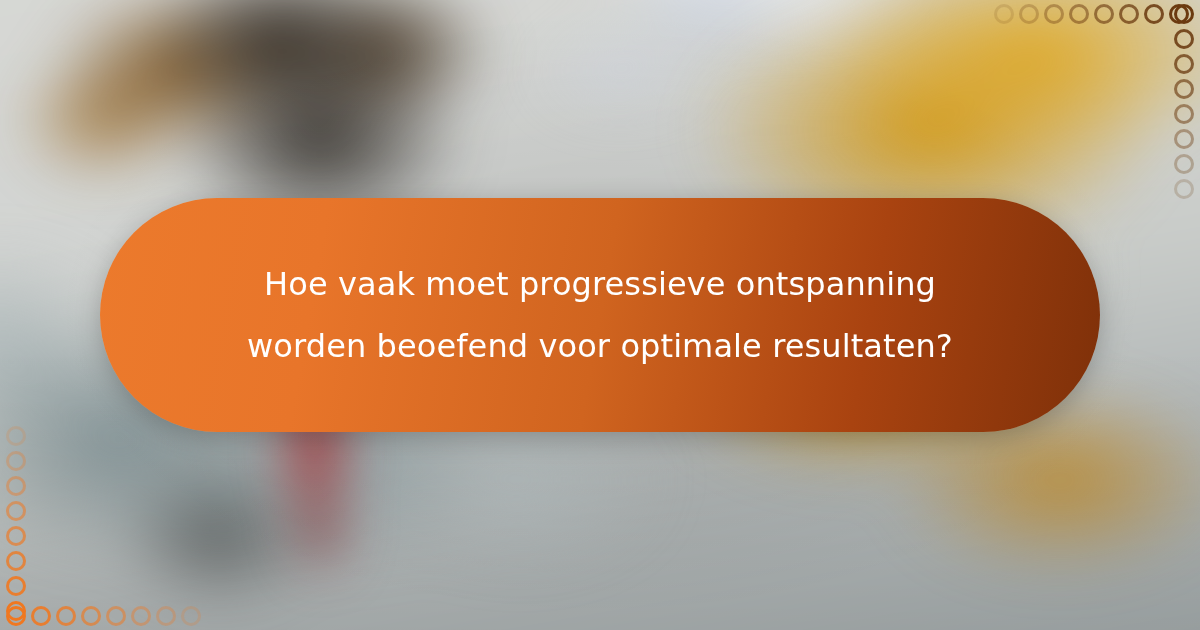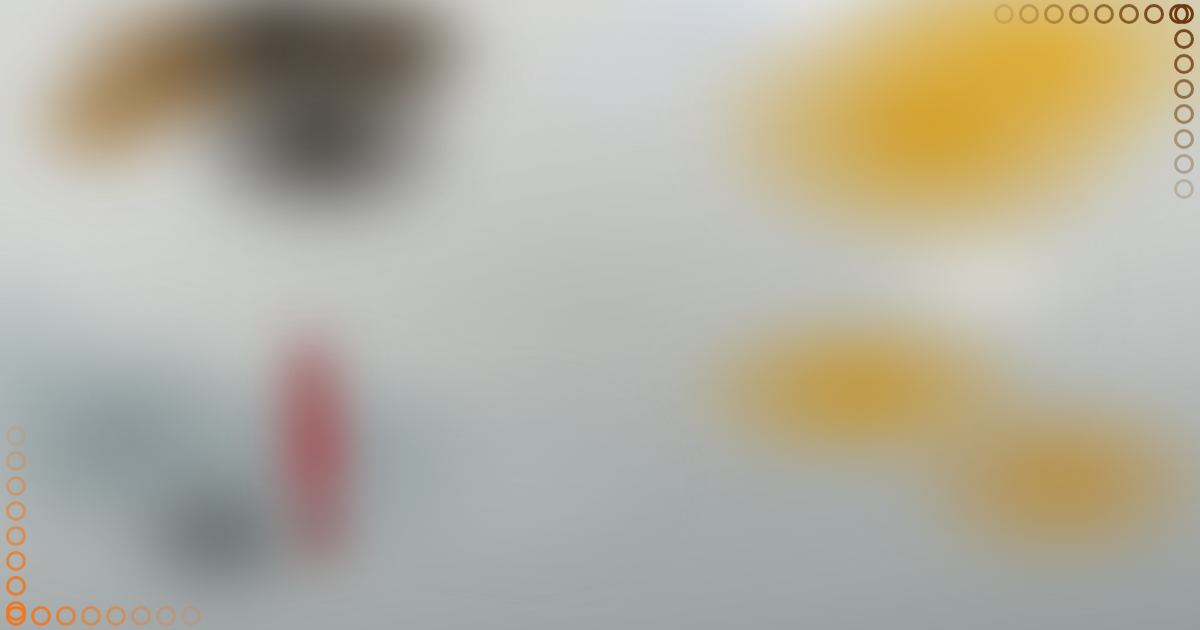--- a/index.html
+++ b/index.html
@@ -183,14 +183,18 @@
       <div class="dot" style="border: 3px solid rgb(240, 120, 32); opacity: 1;"></div>
       <div class="dot" style="border: 3px solid rgb(240, 120, 32); opacity: 0.88;"></div>
       <div class="dot" style="border: 3px solid rgb(240, 120, 32); opacity: 0.76;"></div>
       <div class="dot" style="border: 3px solid rgb(240, 120, 32); opacity: 0.64;"></div>
       <div class="dot" style="border: 3px solid rgb(240, 120, 32); opacity: 0.52;"></div>
       <div class="dot" style="border: 3px solid rgb(240, 120, 32); opacity: 0.4;"></div>
       <div class="dot" style="border: 3px solid rgb(240, 120, 32); opacity: 0.3;"></div>
       <div class="dot" style="border: 3px solid rgb(240, 120, 32); opacity: 0.2;"></div>
     </div>
 
+  <div id="banner">
+    <div id="banner-text">Hoe vaak moet progressieve ontspanning
+worden beoefend voor optimale resultaten?</div>
+  </div>
 
 </div>
 
 </body></html>

